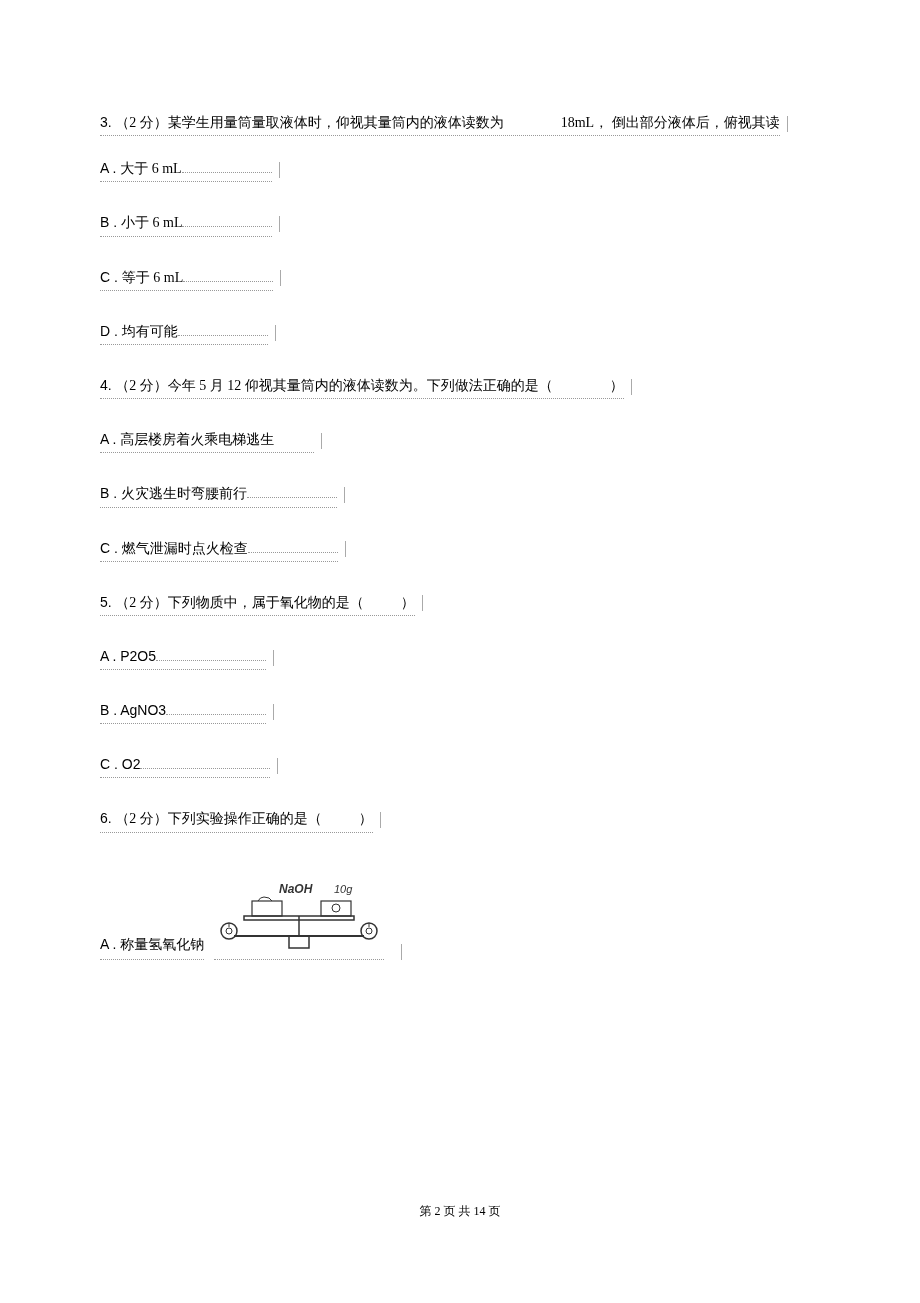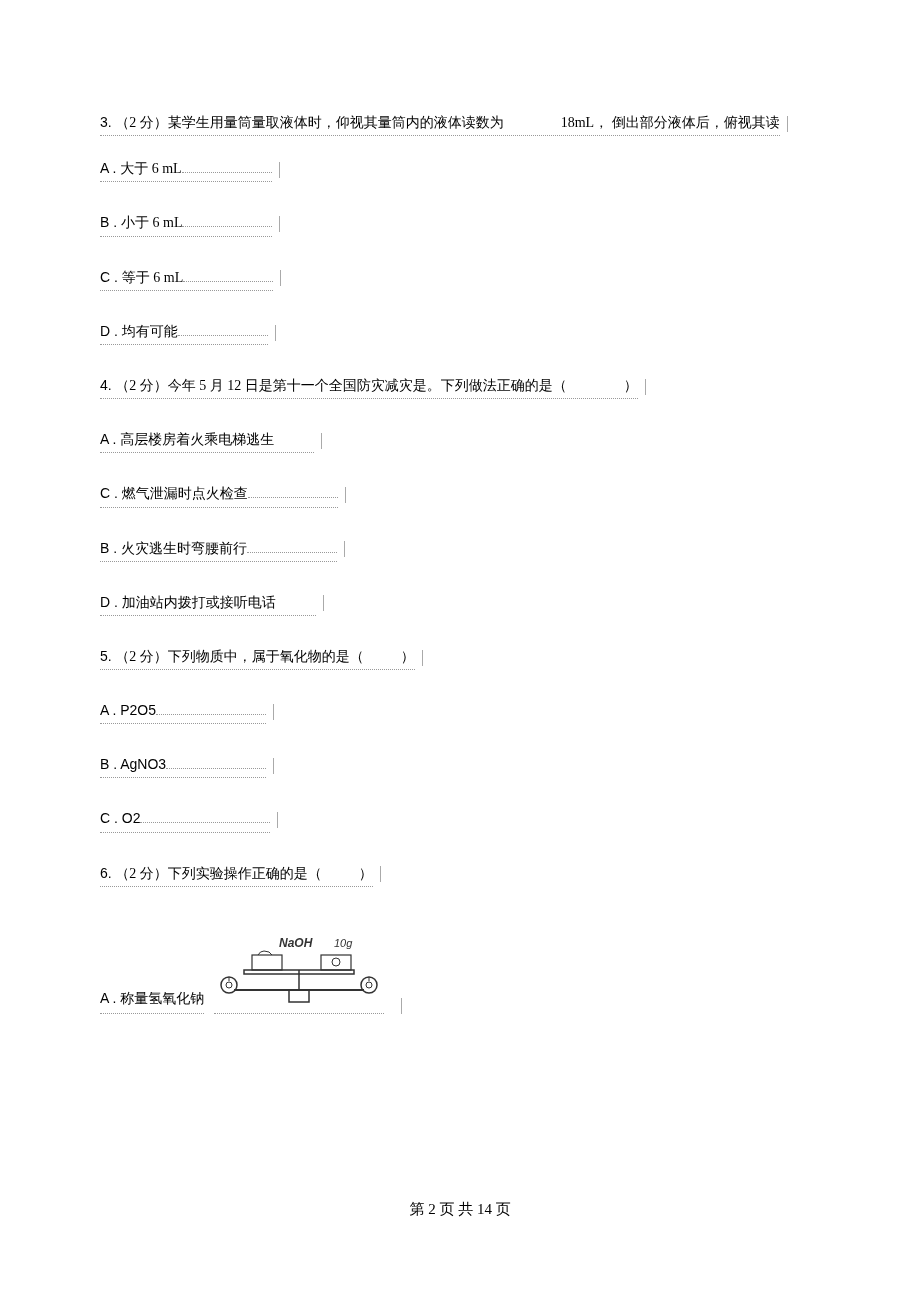--- a/index.html
+++ b/index.html
@@ -36,21 +36,21 @@
     }
     .num-label {
       font-family: Arial, sans-serif;
     }
     .footer {
       position: absolute;
       bottom: 80px;
       width: 100%;
       left: 0;
       text-align: center;
-      font-size: 15px;
+      font-size: 12px;
     }
     .underline-block {
       display: inline-block;
       border-bottom: 1px dotted #999;
       position: relative;
     }
     .right-underline {
       display: inline-block;
       width: 90px;
       border-bottom: 1px dotted #999;
@@ -134,36 +134,33 @@
     <span class="underline-block"><span class="option-letter">D . </span><span>均有可能</span><span class="right-underline"></span></span><span class="right-marker"></span>
   </div>
 </div>
 
 <div class="q-block">
   <div class="question-line indented">
     <span class="underline-block">
       <span class="num-label">4.</span>
       <span>（2 分）</span><span>今年</span>
       <span>5 月 12</span>
-      <span>日是第十一个全国防灾减灾是。下列做法正确的是（</span>
+      <span>仰视其量筒内的液体读数为。下列做法正确的是（</span>
       <span class="gap-medium"></span>
       <span>）</span>
     </span><span class="right-marker"></span>
   </div>
   <div class="option-line">
     <span class="underline-block"><span class="option-letter">A . </span><span>高层楼房着火乘电梯逃生</span><span class="trailing-space" style="width:40px;"></span></span><span class="right-marker"></span>
   </div>
   <div class="option-line">
+    <span class="underline-block"><span class="option-letter">B . </span><span>火灾逃生时弯腰前行</span><span class="right-underline"></span></span><span class="right-marker"></span>
+  </div>
+  <div class="option-line">
     <span class="underline-block"><span class="option-letter">C . </span><span>燃气泄漏时点火检查</span><span class="right-underline"></span></span><span class="right-marker"></span>
-  </div>
-  <div class="option-line">
-    <span class="underline-block"><span class="option-letter">B . </span><span>火灾逃生时弯腰前行</span><span class="right-underline"></span></span><span class="right-marker"></span>
-  </div>
-  <div class="option-line">
-    <span class="underline-block"><span class="option-letter">D . </span><span>加油站内拨打或接听电话</span><span class="trailing-space" style="width:40px;"></span></span><span class="right-marker"></span>
   </div>
 </div>
 
 <div class="q-block">
   <div class="question-line indented">
     <span class="underline-block">
       <span class="num-label">5.</span>
       <span>（2 分）</span><span>下列物质中，属于氧化物的是（</span>
       <span class="gap-small"></span>
       <span>）</span>

